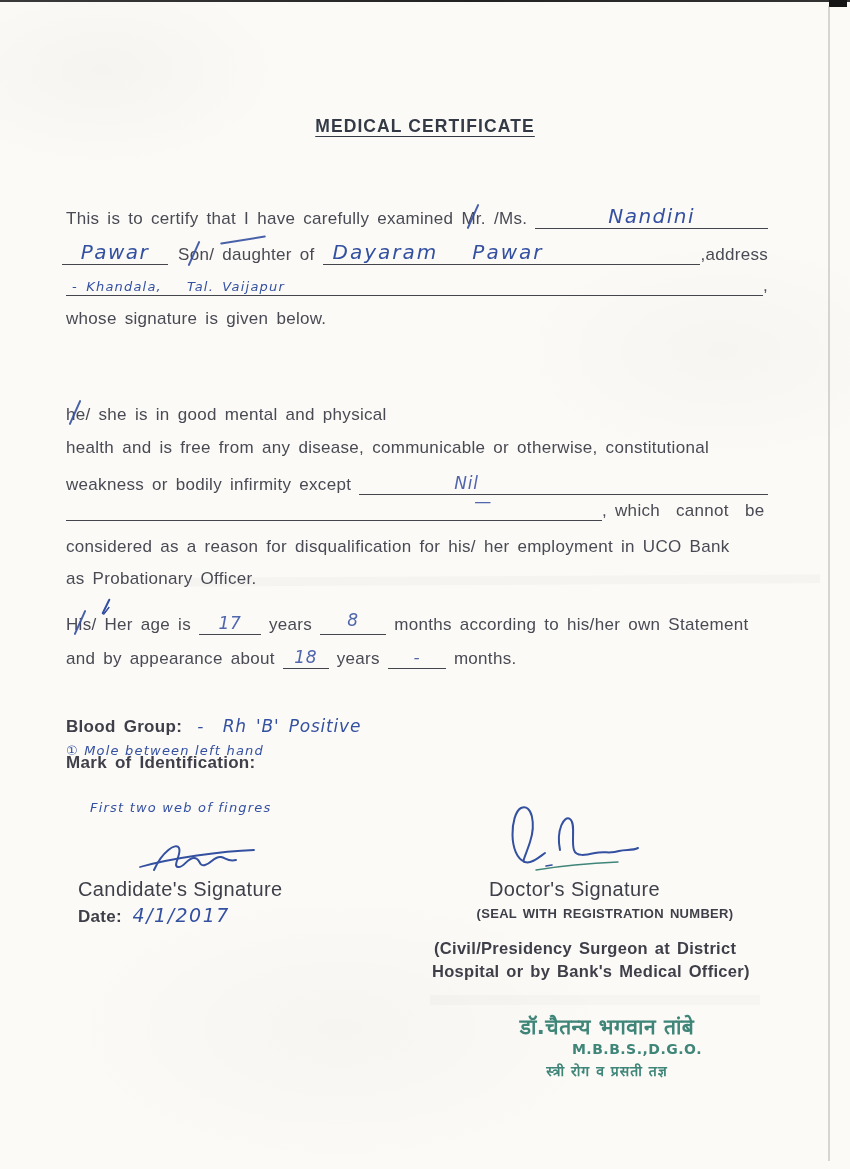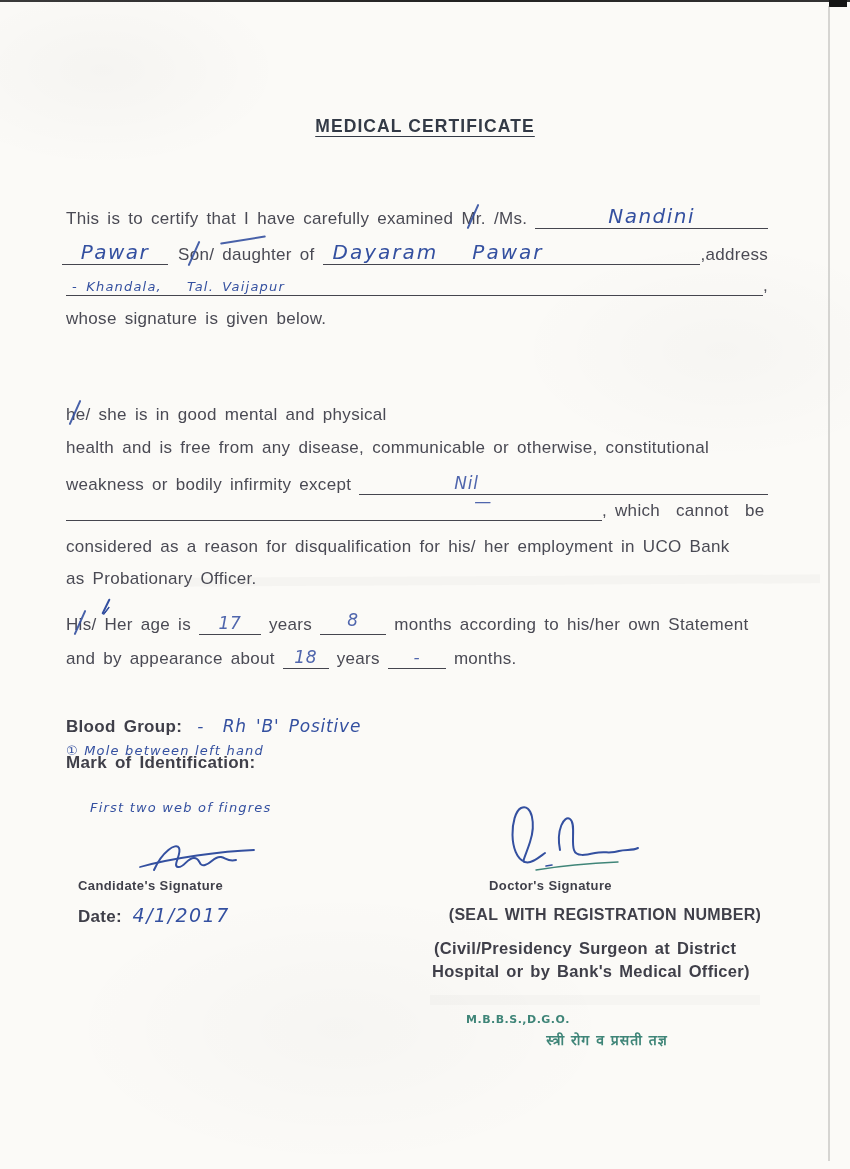--- a/index.html
+++ b/index.html
@@ -86,31 +86,31 @@
     border-right:2px solid var(--ink);
     transform:rotate(38deg);border-radius:1px;
   }
   .check-over::after{
     content:"";position:absolute;top:-16px;left:9px;
     width:2px;height:17px;background:var(--ink);
     transform:rotate(26deg);border-radius:2px;
   }
 
   .abs{position:absolute;}
-  .sig-label{font-size:13px;font-weight:bold;color:#3f3f49;letter-spacing:.4px;}
-  .seal-note{font-size:16px;font-weight:bold;color:#3f3f49;letter-spacing:.3px;word-spacing:2px;text-align:center;}
+  .sig-label{font-size:20px;font-weight:normal;color:#3f3f49;letter-spacing:.4px;}
+  .seal-note{font-size:13px;font-weight:bold;color:#3f3f49;letter-spacing:.3px;word-spacing:2px;text-align:center;}
   .officer-note{font-size:16.5px;font-weight:bold;color:#3f3f49;letter-spacing:.3px;word-spacing:2px;}
 
   .stamp{
     position:absolute;left:466px;top:1012px;width:282px;
     color:var(--stamp);text-align:center;
     font-family:"DejaVu Sans",sans-serif;
   }
   .stamp-name{font-size:21px;font-weight:bold;letter-spacing:.5px;}
-  .stamp-qual{font-size:11px;font-weight:bold;text-align:left;padding-right:46px;margin-top:1px;letter-spacing:.5px;}
+  .stamp-qual{font-size:14px;font-weight:bold;text-align:right;padding-right:46px;margin-top:1px;letter-spacing:.5px;}
   .stamp-spec{font-size:14px;font-weight:bold;margin-top:4px;letter-spacing:1px;}
   .stamp-reg{font-size:15.5px;font-weight:bold;margin-top:3px;letter-spacing:1px;}
 
   svg.sig{overflow:visible;}
 </style>
 </head>
 <body>
 
 <div class="page">
 
@@ -232,17 +232,18 @@
     <path d="M62,48 C58,28 66,13 72,17 C78,21 73,40 76,48 C78,55 88,53 97,51 C106,49 113,52 121,49 C128,47 134,49 140,46" stroke="#3450a0" stroke-width="2" fill="none" stroke-linecap="round"></path>
     <path d="M38,68 C62,64 96,61 120,60" stroke="#3f8578" stroke-width="1.4" fill="none" stroke-linecap="round"></path>
     <path d="M48,64 L54,63" stroke="#3450a0" stroke-width="1.6" fill="none" stroke-linecap="round"></path>
   </svg>
   <div class="abs sig-label" style="left:489px;top:878px;">Doctor's Signature</div>
   <div class="abs seal-note" style="left:438px;top:906px;width:334px;">(SEAL WITH REGISTRATION NUMBER)</div>
   <div class="abs officer-note" style="left:432px;top:962px;">Hospital or by Bank's Medical Officer)</div>
   <div class="abs officer-note" style="left:434px;top:939px;">(Civil/Presidency Surgeon at District</div>
 
   <div class="stamp">
+    <div class="stamp-name">डॉ.चैतन्य भगवान तांबे</div>
     <div class="stamp-qual">M.B.B.S.,D.G.O.</div>
     <div class="stamp-spec">स्त्री रोग व प्रसती तज्ञ</div>
   </div>
 
 </div>
 
 </body></html>

